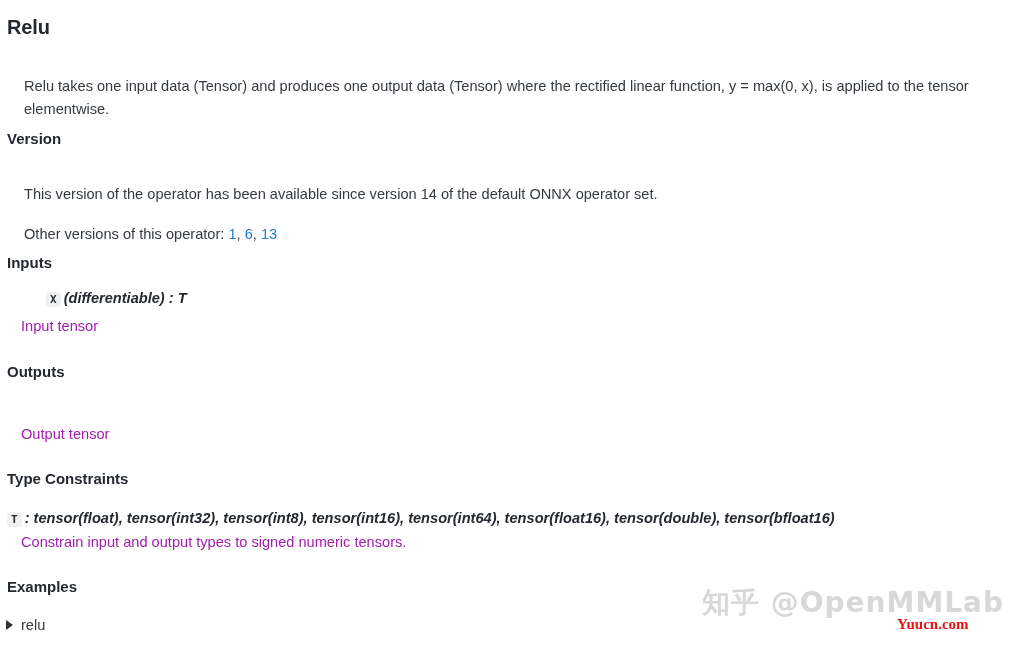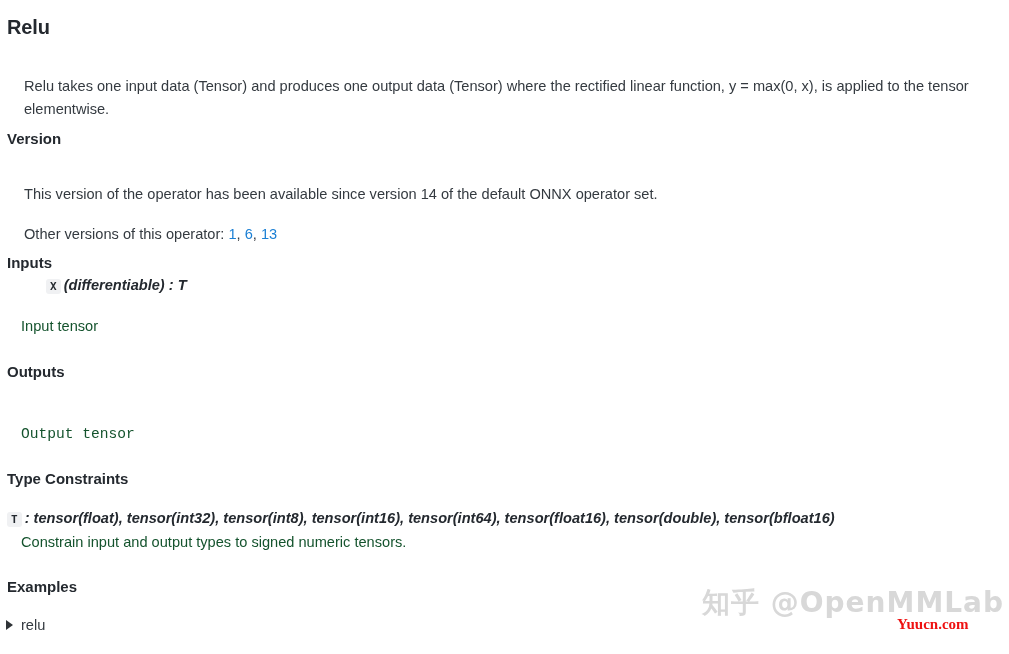--- a/index.html
+++ b/index.html
@@ -69,21 +69,21 @@
   .h-examples { top: 578px; }
 
   .param-line {
     position: absolute;
     left: 7px;
     font-size: 14.6px;
     line-height: 20px;
     color: #24292f;
     white-space: nowrap;
   }
-  .param-x { top: 275px; padding-left: 39px; }
+  .param-x { top: 288px; padding-left: 39px; }
   .param-y { top: 399px; }
   .param-t { top: 508px; }
 
   .code-badge {
     display: inline-block;
     font-family: "DejaVu Sans Mono", "Liberation Mono", monospace;
     font-size: 11px;
     font-weight: 700;
     font-style: normal;
     background: #f0f1f3;
@@ -100,24 +100,24 @@
     font-size: 14.6px;
     color: #24292f;
     margin-left: 3px;
   }
 
   .param-desc {
     position: absolute;
     left: 21px;
     font-size: 14.6px;
     line-height: 20px;
-    color: #14532d;
+    color: #a21caf;
   }
   .desc-x { top: 316px; }
-  .desc-y { top: 424px; font-family: Liberation Mono, monospace; }
+  .desc-y { top: 424px; }
   .desc-t { top: 532px; }
 
   .link {
     color: #1a7fd4;
     text-decoration: none;
     cursor: pointer;
   }
 
   .example-item {
     position: absolute;

